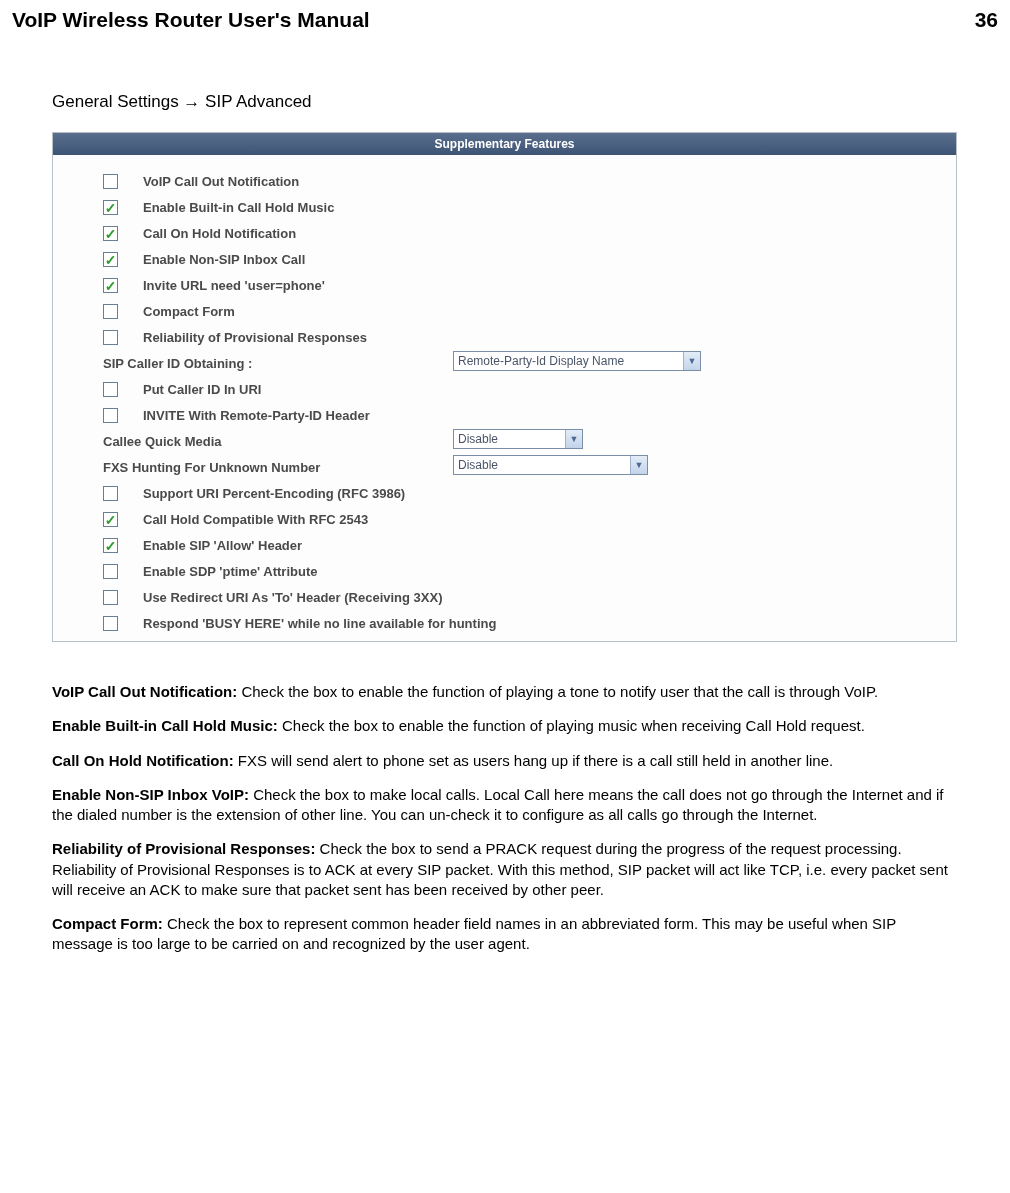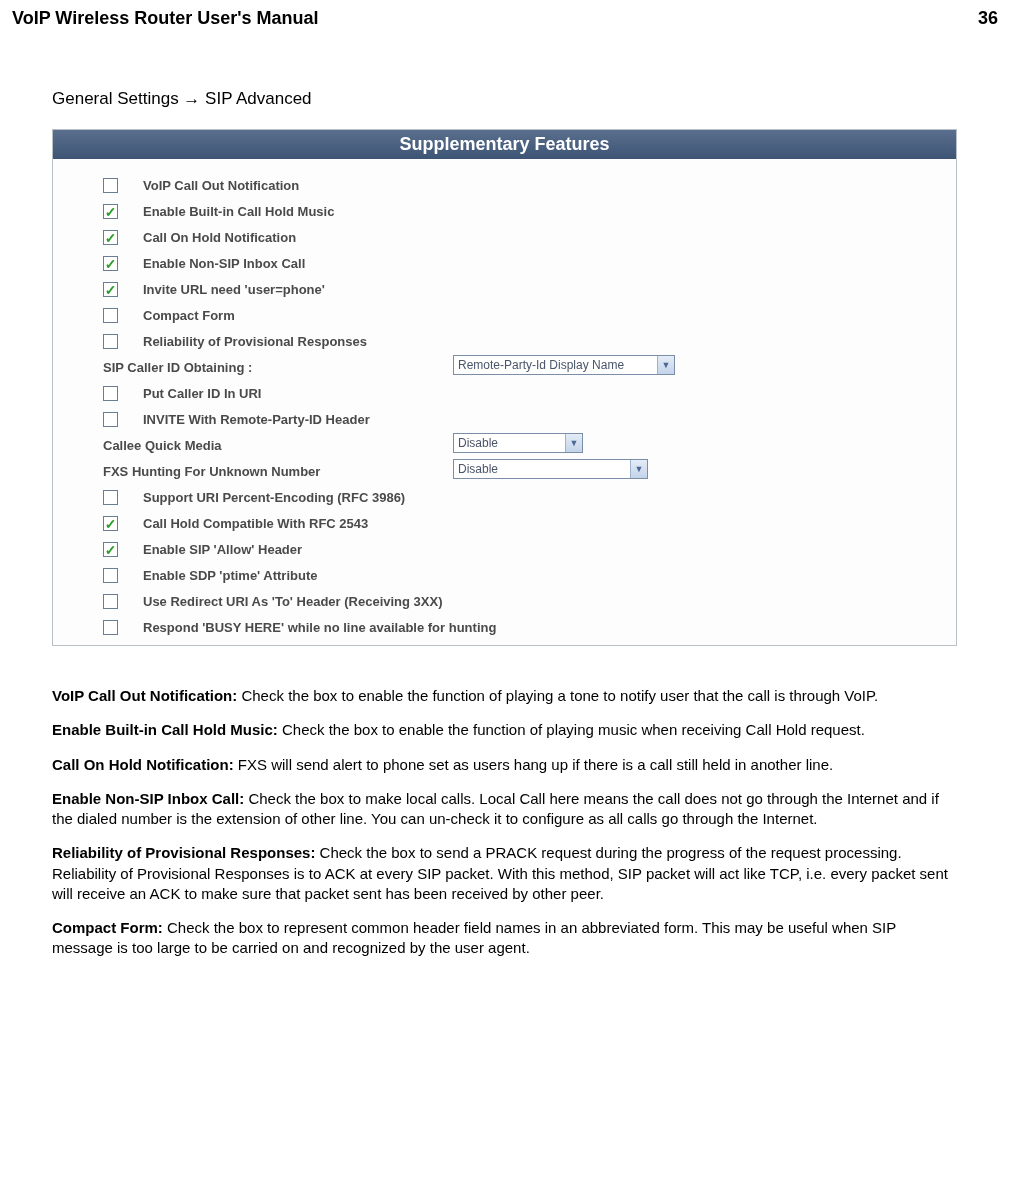--- a/index.html
+++ b/index.html
@@ -6,21 +6,21 @@
   body {
     font-family: Arial, Helvetica, sans-serif;
     width: 1010px;
     background: #fff;
     color: #000;
     padding: 8px 12px 30px 12px;
   }
   .page-header {
     display: flex;
     justify-content: space-between;
-    font-size: 18px;
+    font-size: 21px;
     font-weight: bold;
     margin-bottom: 60px;
   }
   .content {
     padding: 0 40px;
     margin-top: 36px;
   }
   .breadcrumb {
     font-size: 17px;
     margin-bottom: 20px;
@@ -28,21 +28,21 @@
   .ui-panel {
     border: 1px solid #b8c0c8;
     background: #fdfdfd;
     width: 905px;
     margin-bottom: 40px;
   }
   .panel-titlebar {
     background: linear-gradient(#5a6f8d, #3d5475);
     color: #fff;
     font-weight: bold;
-    font-size: 18px;
+    font-size: 12px;
     text-align: center;
     padding: 4px 0;
     font-family: Verdana, Arial, sans-serif;
   }
   .panel-body {
     padding: 8px 12px 10px 50px;
     font-family: Verdana, Arial, sans-serif;
     font-size: 13px;
     color: #4a4a4a;
     font-weight: bold;
@@ -96,21 +96,21 @@
     height: 18px;
     margin-left: 4px;
     background: linear-gradient(#e4ecf7, #c3d4ea);
     border-left: 1px solid #9db2cc;
     display: inline-flex;
     align-items: center;
     justify-content: center;
     color: #4a6a95;
     font-size: 9px;
   }
-  .sel-wide { width: 222px; justify-content: space-between; }
+  .sel-wide { width: 248px; justify-content: space-between; }
   .sel-med  { width: 130px; justify-content: space-between; }
   .sel-lg   { width: 195px; justify-content: space-between; }
   .desc-block p {
     font-size: 15px;
     line-height: 1.35;
     margin-bottom: 14px;
   }
   .desc-block p .term {
     font-weight: bold;
   }
@@ -257,18 +257,18 @@
         <span class="lbl-wide">Respond 'BUSY HERE' while no line available for hunting</span>
       </div>
 
     </div>
   </div>
 
   <div class="desc-block">
     <p><span class="term">VoIP Call Out Notification:</span><span> Check the box to enable the function of playing a tone to notify user that the call is through VoIP.</span></p>
     <p><span class="term">Enable Built-in Call Hold Music:</span><span> Check the box to enable the function of playing music when receiving Call Hold request.</span></p>
     <p><span class="term">Call On Hold Notification:</span><span> FXS will send alert to phone set as users hang up if there is a call still held in another line.</span></p>
-    <p><span class="term">Enable Non-SIP Inbox Call:</span><span> Check the box to make local calls. Local Call here means the call does not go through the Internet and if the dialed number is the extension of other line. You can un-check it to configure as all calls go through the Internet.</span></p>
+    <p><span class="term">Enable Non-SIP Inbox VoIP:</span><span> Check the box to make local calls. Local Call here means the call does not go through the Internet and if the dialed number is the extension of other line. You can un-check it to configure as all calls go through the Internet.</span></p>
     <p><span class="term">Reliability of Provisional Responses:</span><span> Check the box to send a PRACK request during the progress of the request processing. Reliability of Provisional Responses is to ACK at every SIP packet. With this method, SIP packet will act like TCP, i.e. every packet sent will receive an ACK to make sure that packet sent has been received by other peer.</span></p>
     <p><span class="term">Compact Form:</span><span> Check the box to represent common header field names in an abbreviated form. This may be useful when SIP message is too large to be carried on and recognized by the user agent.</span></p>
   </div>
 
 </div>
 
 </body></html>

